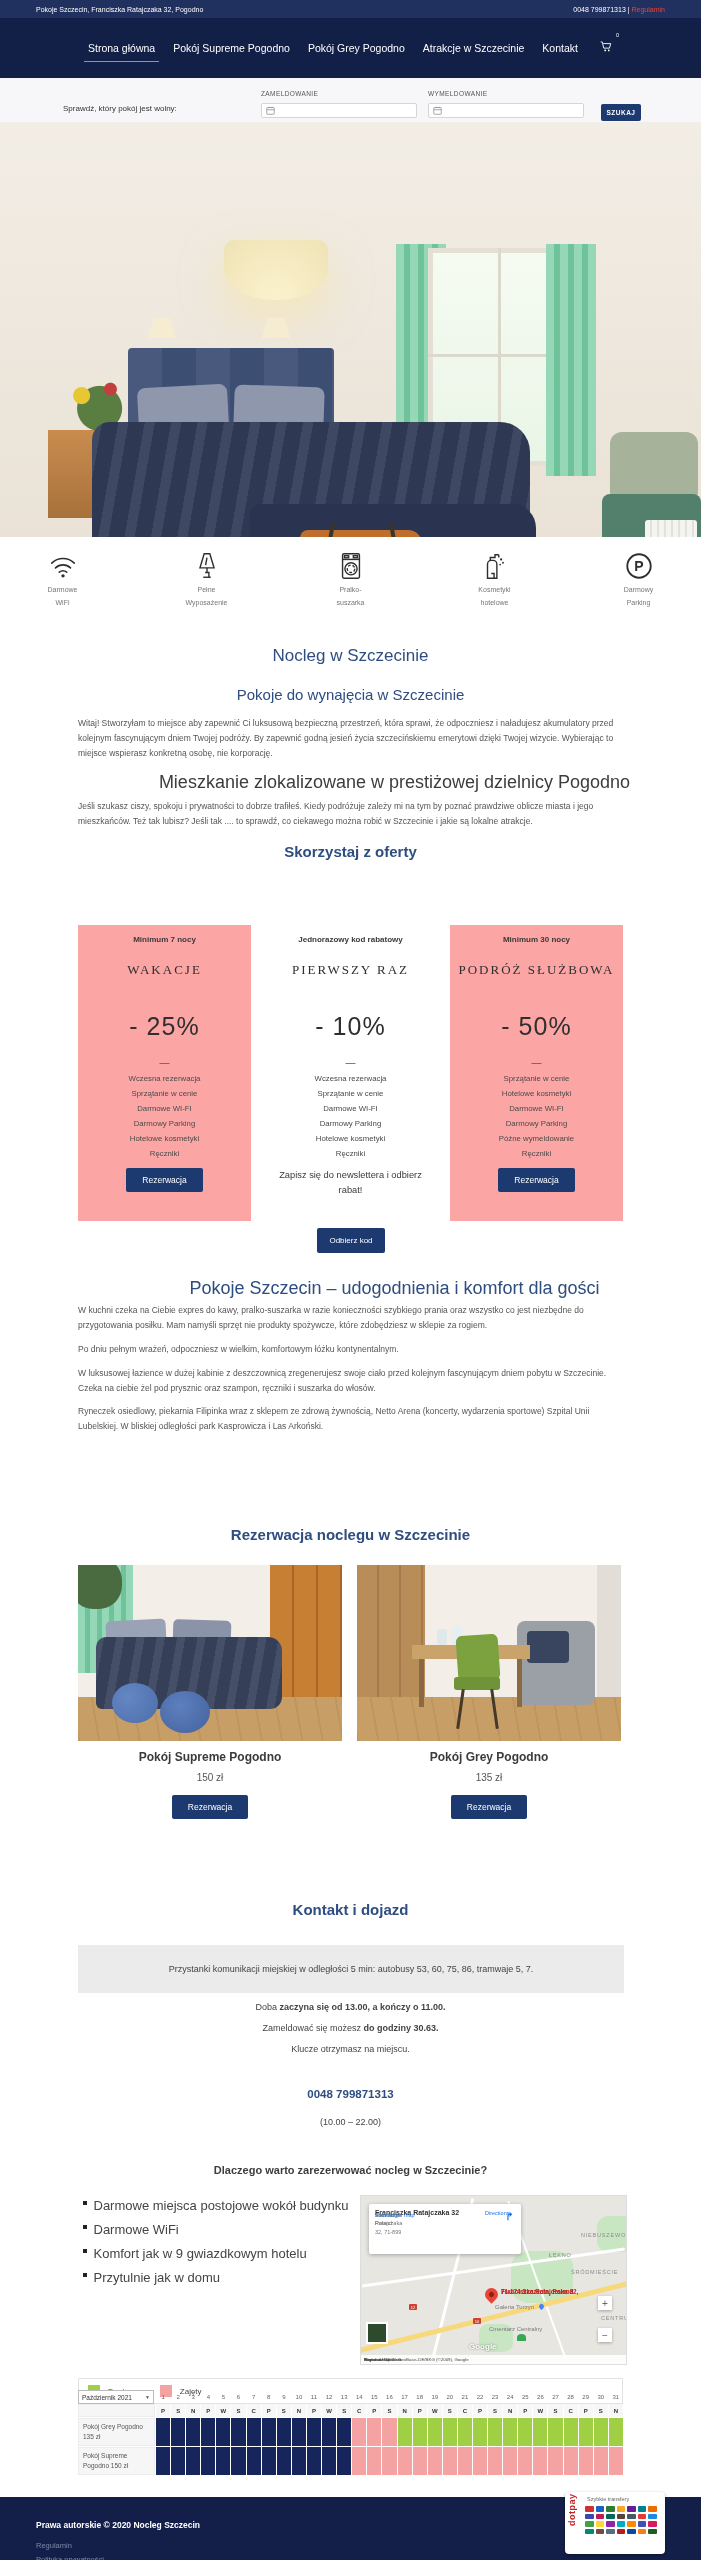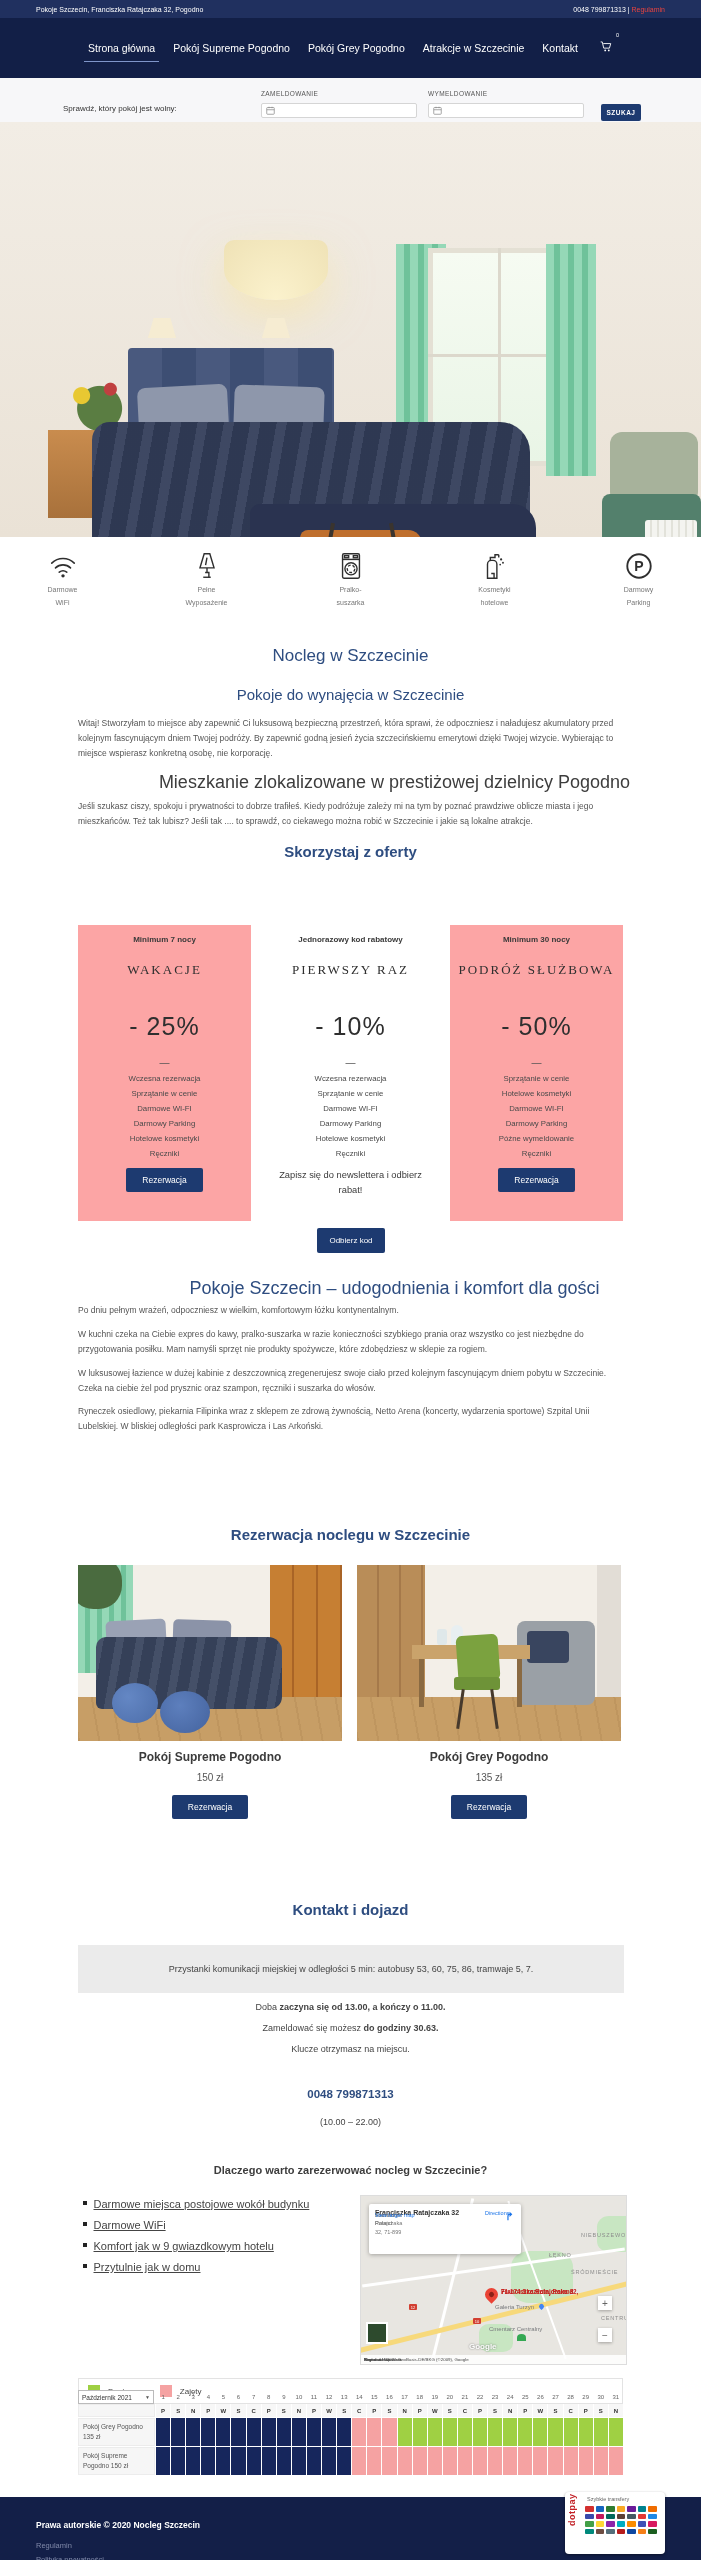--- a/index.html
+++ b/index.html
@@ -75,21 +75,21 @@
   .r-floor{left:0;top:132px;width:264px;height:44px;background:repeating-linear-gradient(80deg,rgba(90,50,10,.08) 0 2px,rgba(0,0,0,0) 2px 20px),#c79e66;}
   .room-name{margin-top:9px;font-size:12px;color:#3b3b3b;font-weight:600;}
   .room-price{margin-top:8px;font-size:10px;color:#555;}
   .room-btn{margin-top:12px;padding:7px 16px;font-size:8.5px;}
   
   .transport-box{top:1945px;left:78px;width:546px;height:48px;background:#ebebeb;display:flex;align-items:center;justify-content:center;font-size:9px;color:#444;}
   .cline{font-size:9px;color:#444;}
   .phone{font-size:11.5px;font-weight:bold;color:#2e4d80;}
   
   .bullets{top:2198px;left:83px;width:270px;}
-  .bullet{display:flex;align-items:flex-start;gap:7px;margin-bottom:9px;font-size:11px;color:#444;text-decoration:underline;}
+  .bullet{display:flex;align-items:flex-start;gap:7px;margin-bottom:9px;font-size:13px;color:#444;}
   .bullet::before{content:"";width:3.5px;height:3.5px;background:#222;margin-top:3px;flex:none;}
   .map{top:2196px;left:361px;width:265px;height:168px;background:#e8e6e1;overflow:hidden;box-shadow:0 0 0 1px #ddd;}
   .map *{position:absolute;}
   .m-green{background:#c8e6c2;border-radius:30%;}
   .m-road-y{background:#f7d97b;transform:rotate(-14deg);}
   .m-road-w{background:#fff;}
   .m-label{color:#8d8d8d;font-size:5.5px;letter-spacing:.8px;white-space:nowrap;}
   .m-poi{color:#77797c;font-size:6px;letter-spacing:0;white-space:nowrap;}
   .m-card{left:8px;top:8px;width:152px;height:50px;background:#fff;box-shadow:0 1px 4px rgba(0,0,0,.3);border-radius:2px;padding:5px 6px;box-sizing:border-box;}
   .m-card-title{font-size:7px;font-weight:bold;color:#333;}
@@ -296,22 +296,22 @@
       <div class="offer-feature">Hotelowe kosmetyki</div>
       <div class="offer-feature">Ręczniki</div>
       <div class="offer-note">Zapisz się do newslettera i odbierz rabat!</div>
     </div>
     <div class="offer-card shaded"><div class="offer-tag">Minimum 30 nocy</div><div class="offer-title">PODRÓŻ SŁUŻBOWA</div><div class="offer-discount">- 50%</div><div class="offer-dash">—</div><div class="offer-feature">Sprzątanie w cenie</div><div class="offer-feature">Hotelowe kosmetyki</div><div class="offer-feature">Darmowe WI-FI</div><div class="offer-feature">Darmowy Parking</div><div class="offer-feature">Późne wymeldowanie</div><div class="offer-feature">Ręczniki</div><div class="btn offer-btn">Rezerwacja</div></div>
   </div>
 <div class="abs btn code-btn">Odbierz kod</div>
 
 <div class="abs ctr hN h14" style="top:1278px;">Pokoje Szczecin – udogodnienia i komfort dla gości</div>
 <div class="abs para" style="top:1303px;" id="comfort-paras">
+    <div style="margin-bottom: 9px;">W kuchni czeka na Ciebie expres do kawy, pralko-suszarka w razie konieczności szybkiego prania oraz wszystko co jest niezbędne do przygotowania posiłku. Mam namyśli sprzęt nie produkty spożywcze, które zdobędziesz w sklepie za rogiem.</div>
     <div style="margin-bottom: 9px;">Po dniu pełnym wrażeń, odpoczniesz w wielkim, komfortowym łóżku kontynentalnym.</div>
-    <div style="margin-bottom: 9px;">W kuchni czeka na Ciebie expres do kawy, pralko-suszarka w razie konieczności szybkiego prania oraz wszystko co jest niezbędne do przygotowania posiłku. Mam namyśli sprzęt nie produkty spożywcze, które zdobędziesz w sklepie za rogiem.</div>
     <div style="margin-bottom: 9px;">W luksusowej łazience w dużej kabinie z deszczownicą zregenerujesz swoje ciało przed kolejnym fascynującym dniem pobytu w Szczecinie. Czeka na ciebie żel pod prysznic oraz szampon, ręczniki i suszarka do włosów.</div>
     <div style="margin-bottom: 9px;">Ryneczek osiedlowy, piekarnia Filipinka wraz z sklepem ze zdrową żywnością, Netto Arena (koncerty, wydarzenia sportowe) Szpital Unii Lubelskiej. W bliskiej odległości park Kasprowicza i Las Arkoński.</div>
   </div>
 
 <div class="abs ctr hN h15 sb" style="top:1526px;">Rezerwacja noclegu w Szczecinie</div>
 
 <div class="abs room-card room-col1">
   <div class="room-img">
     <div style="left:0;top:0;width:55px;height:108px;background:repeating-linear-gradient(90deg,#95d8b7 0 7px,#6fc29a 7px 12px);"></div>
     <div style="left:-8px;top:-8px;width:52px;height:52px;background:#4a6b3f;border-radius:45%;"></div>

